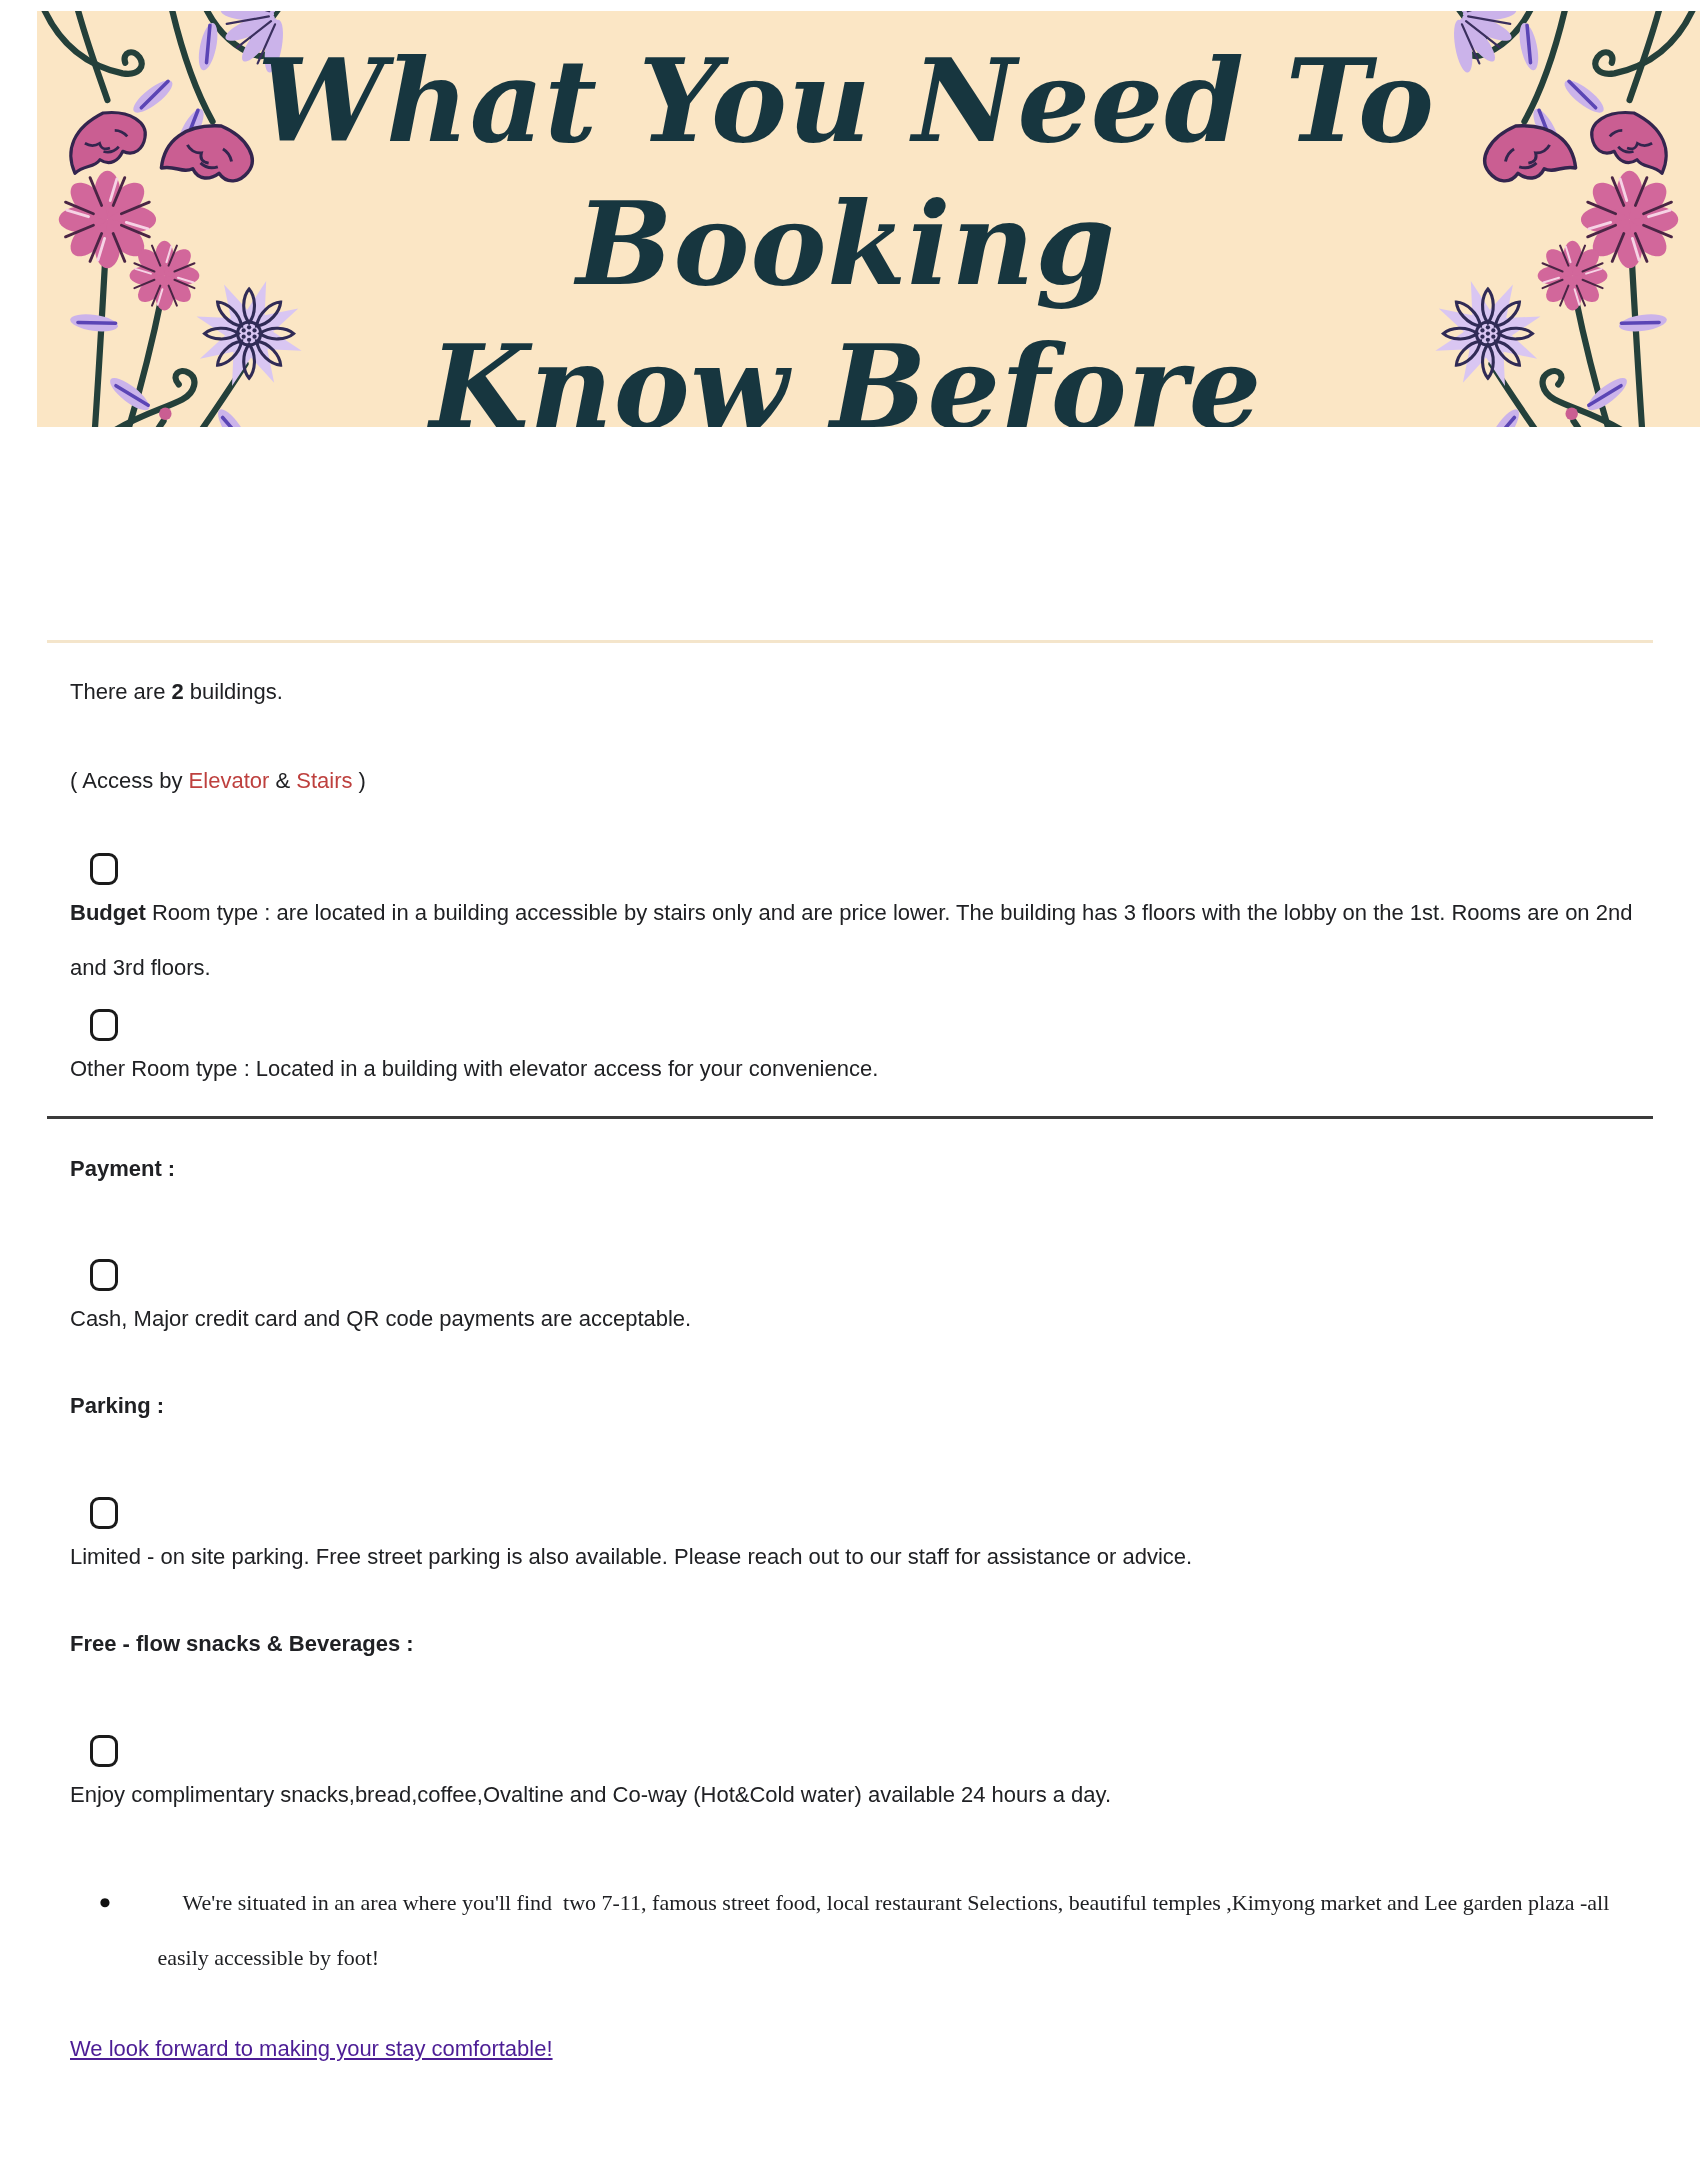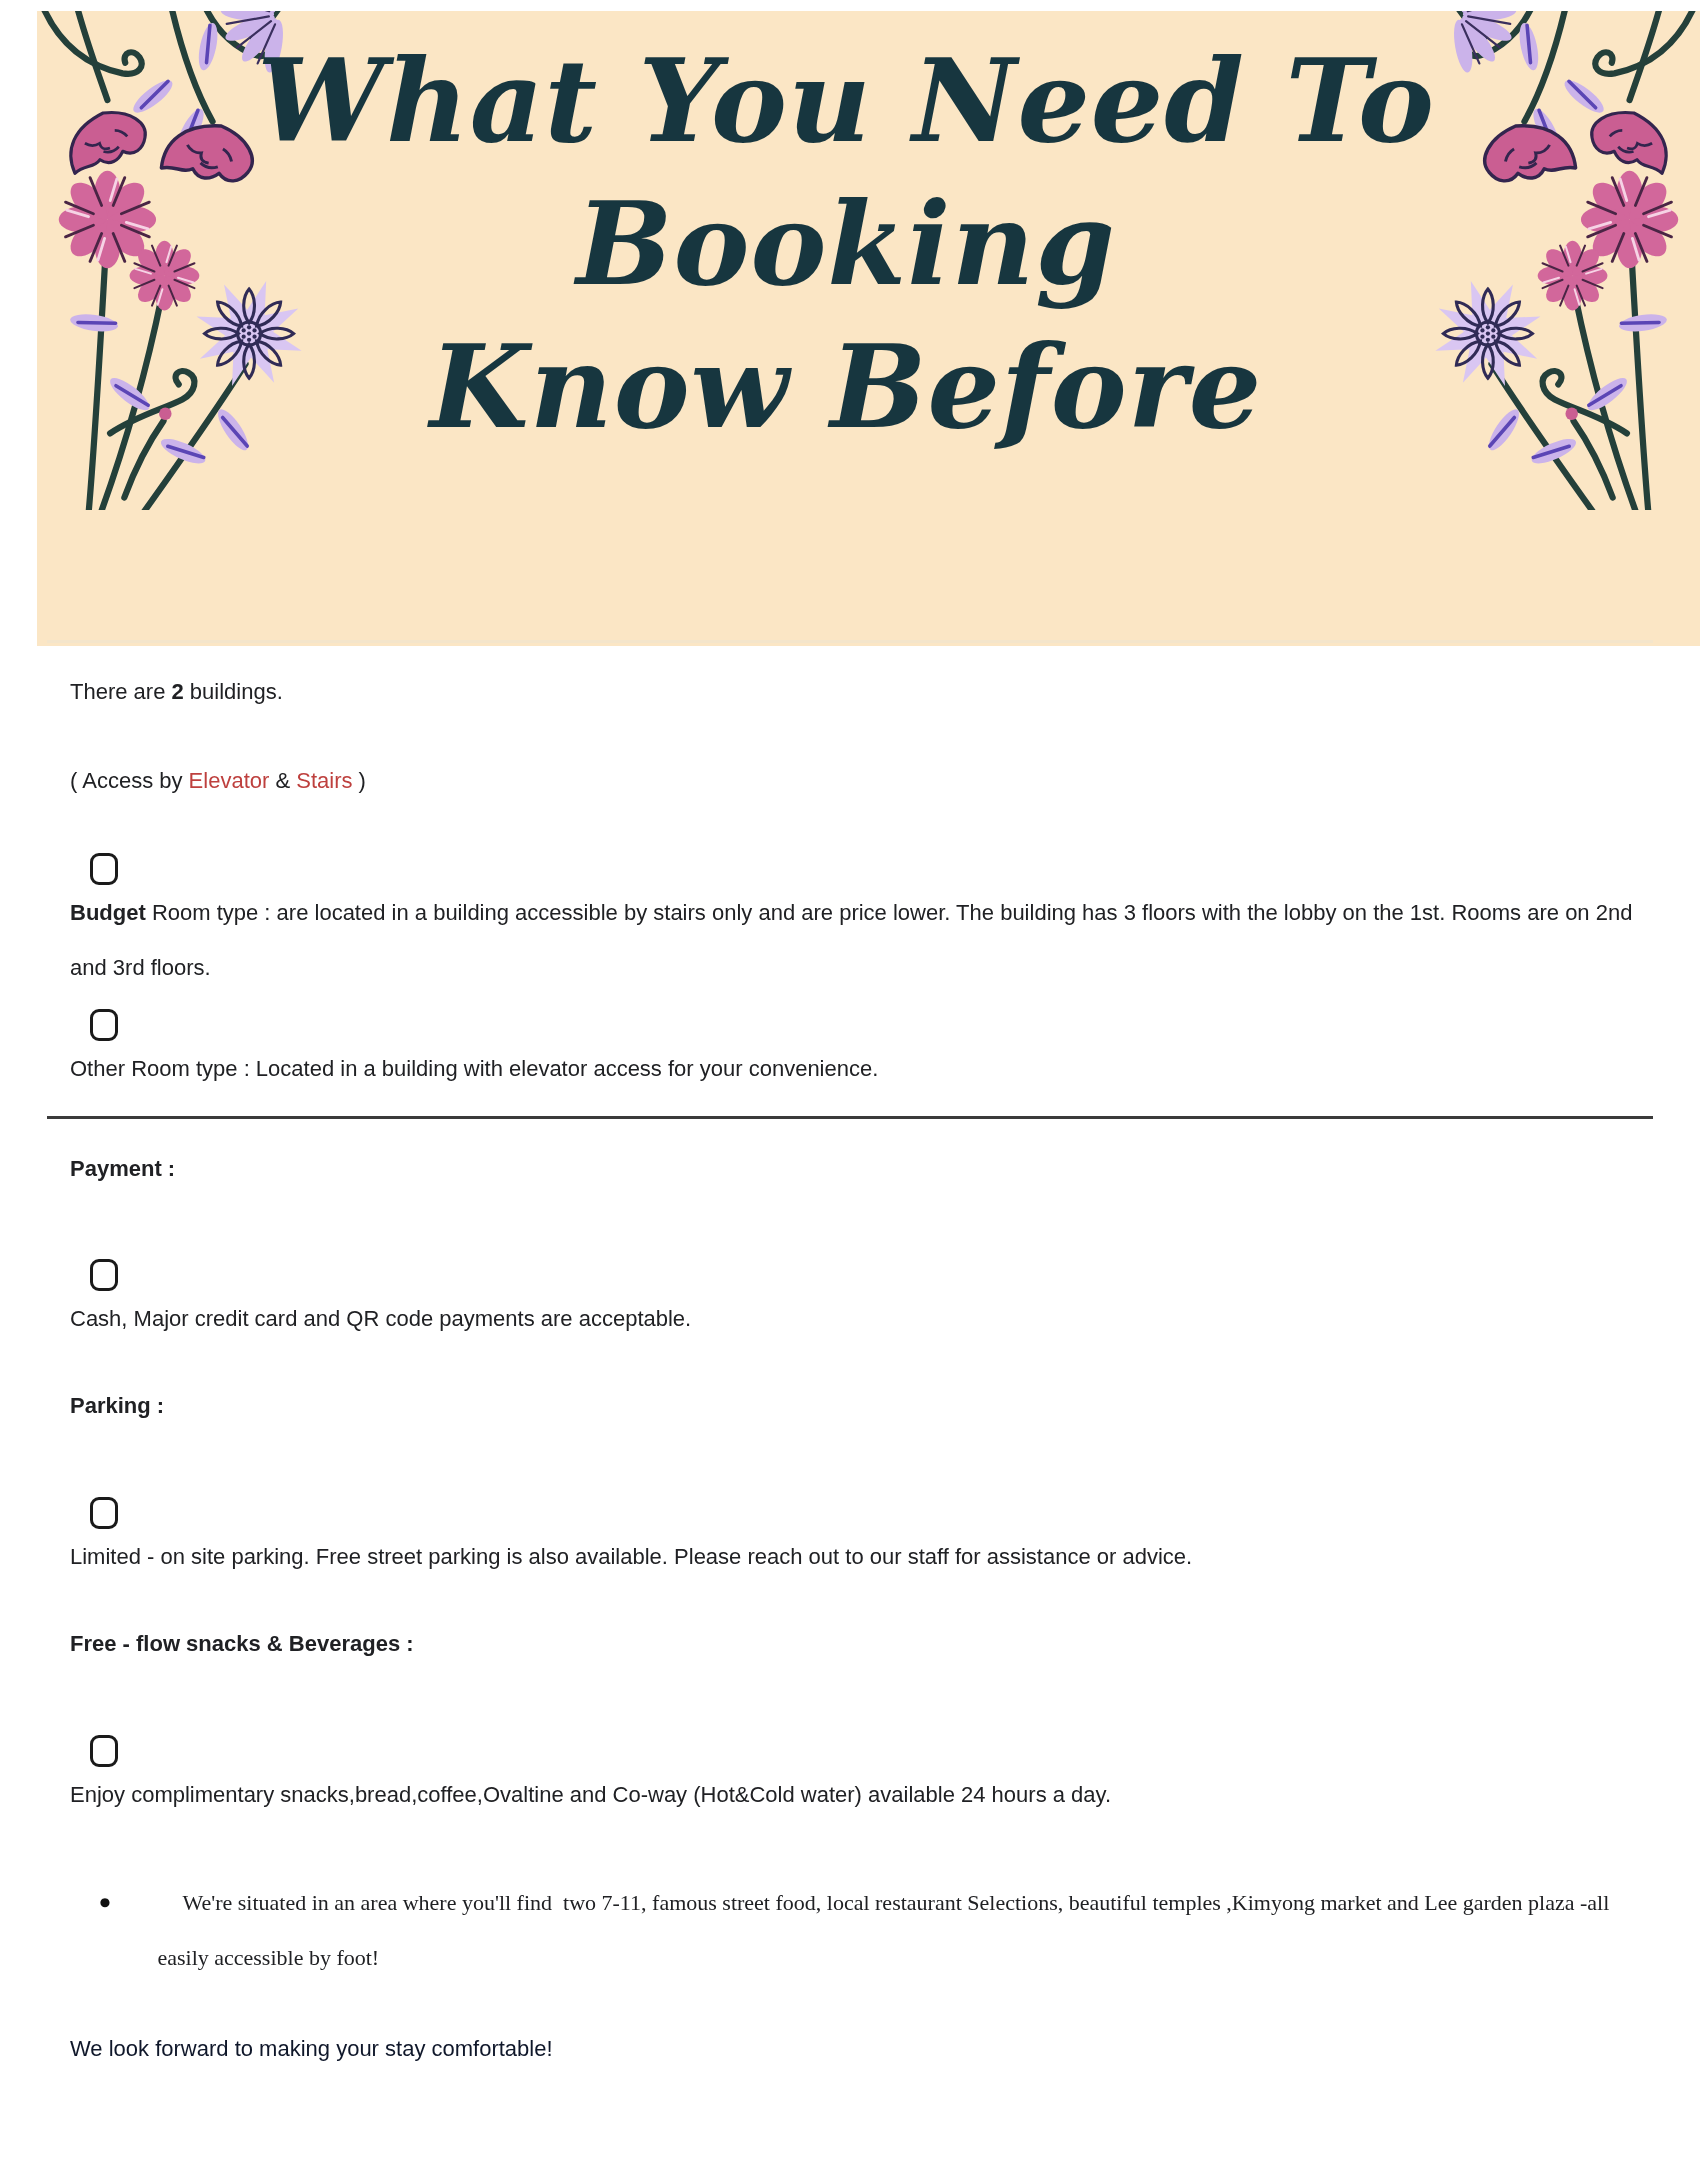--- a/index.html
+++ b/index.html
@@ -8,21 +8,21 @@
     width: 1700px; height: 2166px;
     position: relative;
     overflow: hidden;
     font-family: "Liberation Sans", "DejaVu Sans", sans-serif;
     color: #202124;
   }
   
   .banner {
     position: absolute;
     left: 37px; top: 10.7px; right: 0;
-    height: 635px;
+    height: 416px;
     background: #FBE6C5;
     overflow: hidden;
   }
   .floral {
     position: absolute; top: 0; height: 499px; width: 303px;
     pointer-events: none;
   }
   .floral-left  { left: 0; }
   .floral-right { right: 0; transform: scaleX(-1); }
   .banner-title {
@@ -75,21 +75,21 @@
   }
   .check-text { flex: 1 1 auto; }
   .bullet-wrap { margin-top: 53px; display: flex; align-items: flex-start; }
   .bullet {
     flex: 0 0 auto;
     font-size: 21.4px; line-height: 55px;
     margin: 0 46px 0 28.5px;
     color: #111;
   }
   .bullet-text { flex: 1 1 auto; text-indent: 25px; white-space: pre-wrap; font-family: Liberation Serif, serif; }
-  .closing { margin-top: 36px; color: #0f172a; }
+  .closing { margin-top: 36px; color: #4c1d95; text-decoration: underline; }
   .svg-defs { position: absolute; width: 0; height: 0; overflow: hidden; }
 </style>
 </head>
 <body>
 
 <svg class="svg-defs" aria-hidden="true">
   <defs>
     <g id="leaf">
       <ellipse rx="27" ry="9" fill="#CBB3EA"></ellipse>
       <line x1="-18" y1="2" x2="24" y2="-3" stroke="#5B45B5" stroke-width="4" stroke-linecap="round"></line>

